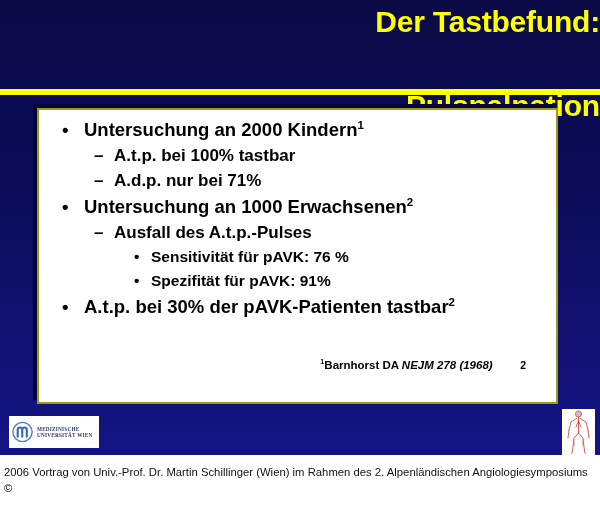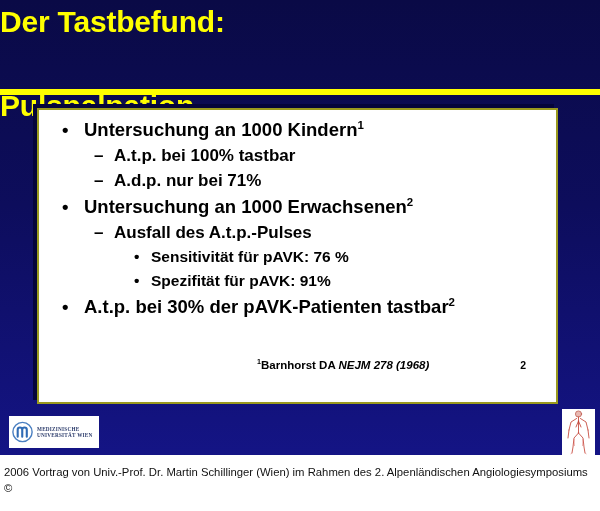--- a/index.html
+++ b/index.html
@@ -11,21 +11,21 @@
   }
   #slide{
     position:relative;
     width:600px;height:455px;
     background:linear-gradient(180deg,#0a0a46 0%, #0d0d5c 45%, #141485 100%);
     overflow:hidden;
   }
   
   .title{
     position:absolute;left:0;top:4px;width:600px;
-    text-align:left;
+    text-align:right;
     color:#ffff00;
     font-size:30px;
     font-weight:bold;
     line-height:36px;
     letter-spacing:-0.2px;
   }
   .title .l2{display:block;margin-top:48px;}
   .rule{
     position:absolute;left:0;top:89px;width:600px;height:6px;
     background:#ffff00;
@@ -62,21 +62,21 @@
   .lvl2 .mark{width:20px;}
   .lvl3{font-size:15.5px;line-height:24px;padding-left:95px;}
   .lvl3 .mark{width:17px;}
   sup{font-size:0.62em;vertical-align:super;line-height:0;}
   
   .cites{
     position:absolute;left:0;top:248px;width:100%;
     font-size:11.5px;font-weight:bold;line-height:15px;
     color:#000;
   }
-  .cite-line{padding-left:218px;}
+  .cite-line{padding-left:218px;text-align:center;}
   .cite-line em{font-style:italic;}
   .pagenum{
     position:absolute;right:30px;top:249px;
     font-size:10.5px;font-weight:bold;color:#000;
   }
   
   .logo-box{
     position:absolute;left:9px;top:416px;
     width:90px;height:32px;
     background:#ffffff;
@@ -134,21 +134,21 @@
 
   <div class="rule"></div>
 
   <div class="panel-shadow"></div>
 
   <div class="panel">
 
     <div class="bullets" id="bullet-list">
         <div class="b lvl1">
           <span class="mark">•</span>
-          <span class="txt"><span>Untersuchung an 1000 Kindern</span><sup>1</sup></span>
+          <span class="txt"><span>Untersuchung an 2000 Kindern</span><sup>1</sup></span>
         </div>
         <div class="b lvl2">
           <span class="mark">–</span>
           <span class="txt"><span>A.t.p. bei 100% tastbar</span></span>
         </div>
         <div class="b lvl2">
           <span class="mark">–</span>
           <span class="txt"><span>A.d.p. nur bei 71%</span></span>
         </div>
         <div class="b lvl1">

